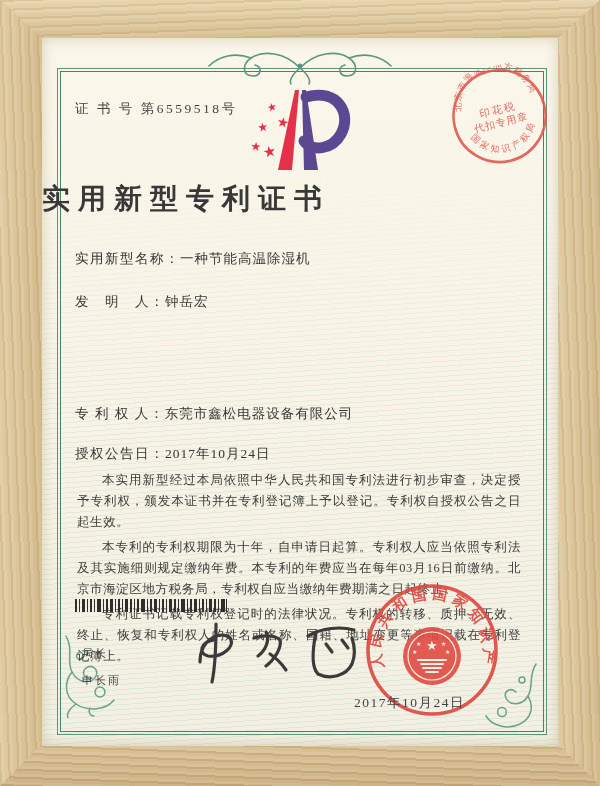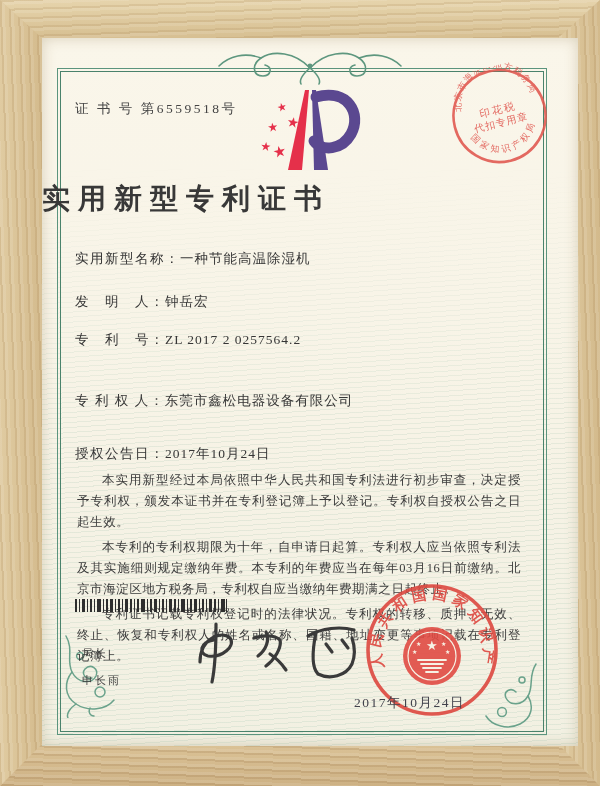--- a/index.html
+++ b/index.html
@@ -25,21 +25,20 @@
       repeating-linear-gradient(88deg, rgba(150,110,60,0.15) 0 2px, rgba(255,255,255,0.10) 2px 5px, transparent 5px 9px),
       linear-gradient(90deg,#e0cba1,#d3ba8c);}
   .wood-left{left:0;clip-path:polygon(0 0,100% 40px,100% calc(100% - 44px),0 100%);}
   .wood-right{right:0;clip-path:polygon(0 40px,100% 0,100% 100%,0 calc(100% - 44px));}
 
   
   .paper{
     position:absolute;left:42px;top:38px;width:516px;height:708px;
     background:linear-gradient(180deg,#faf6ea 0%,#f7f3e6 55%,#f2f0e2 100%);
     box-shadow:inset 0 0 14px rgba(120,90,40,0.25);
-    padding-left:20px;
   }
   .guilloche{
     position:absolute;inset:0;pointer-events:none;
     background:repeating-linear-gradient(176deg, rgba(120,175,150,0.14) 0 1px, transparent 1px 5px);
     -webkit-mask-image:linear-gradient(180deg,transparent 0 18%,#000 55%);
     mask-image:linear-gradient(180deg,transparent 0 18%,#000 55%);
   }
   
   .border-outer{
     position:absolute;left:15px;top:30px;width:488px;height:665px;
@@ -56,21 +55,21 @@
 
   
   .cert-no{position:absolute;left:33px;top:62px;font-size:13.5px;letter-spacing:2.5px;color:#454545;}
   .logo{position:absolute;left:50%;top:46px;transform:translateX(-50%);}
   .title{
     position:absolute;left:0;right:0;top:142px;text-align:left;
     font-size:28px;font-weight:bold;letter-spacing:8px;color:#383838;
   }
   .field{position:absolute;left:33px;font-size:13.5px;color:#363636;letter-spacing:1px;}
   .field .lbl{letter-spacing:1.5px;}
-  .f0{top:212px}.f1{top:255px}.f2{top:293px}.f3{top:331px}.f4{top:354px}.f5{top:407px}
+  .f0{top:212px}.f1{top:255px}.f2{top:293px}.f3{top:331px}.f4{top:367px}.f5{top:407px}
   .paras{
     position:absolute;left:31px;top:428px;width:452px;
     font-size:12.5px;line-height:21px;color:#3c3c3c;text-align:justify;letter-spacing:0.6px;
   }
   .paras p{margin:4px;text-indent:2em;}
   .barcode{position:absolute;left:33px;top:560px;}
   .director{position:absolute;left:40px;top:602px;font-family:"Liberation Sans","DejaVu Sans",sans-serif;
     font-size:11px;color:#3d3d3d;letter-spacing:2px;line-height:27px;}
   .signature{position:absolute;left:128px;top:576px;}
   .office-seal{position:absolute;left:324px;top:546px;opacity:0.9;}
@@ -137,21 +136,20 @@
       <polygon points="55,6 59,6 52,86 38,86" fill="#e5304a"></polygon>
       <polygon points="62,6 66,6 78,86 64,86" fill="#5b4890"></polygon>
       <path d="M66,13 C98,4 112,30 101,50 C92,66 72,68 64,57" fill="none" stroke="#5b4890" stroke-width="11" stroke-linecap="round"></path>
     </svg>
   </div>
 
   <div class="title">实用新型专利证书</div>
 
   <div class="field f1"><span class="lbl">发　明　人：</span><span>钟岳宏</span></div>
   <div class="field f0"><span class="lbl">实用新型名称：</span><span>一种节能高温除湿机</span></div>
-  <div class="field f2"><span class="lbl">专　利　号：</span><span>ZL 2017 2 0257564.2</span></div>
   <div class="field f4"><span class="lbl">专 利 权 人：</span><span>东莞市鑫松电器设备有限公司</span></div>
   <div class="field f5"><span class="lbl">授权公告日：</span><span>2017年10月24日</span></div>
 
   <div class="paras">
     <p>本实用新型经过本局依照中华人民共和国专利法进行初步审查，决定授予专利权，颁发本证书并在专利登记簿上予以登记。专利权自授权公告之日起生效。</p>
     <p>本专利的专利权期限为十年，自申请日起算。专利权人应当依照专利法及其实施细则规定缴纳年费。本专利的年费应当在每年03月16日前缴纳。北京市海淀区地方税务局，专利权自应当缴纳年费期满之日起终止。</p>
     <p>专利证书记载专利权登记时的法律状况。专利权的转移、质押、无效、终止、恢复和专利权人的姓名或名称、国籍、地址变更等事项记载在专利登记簿上。</p>
   </div>
 
   <div class="barcode">

